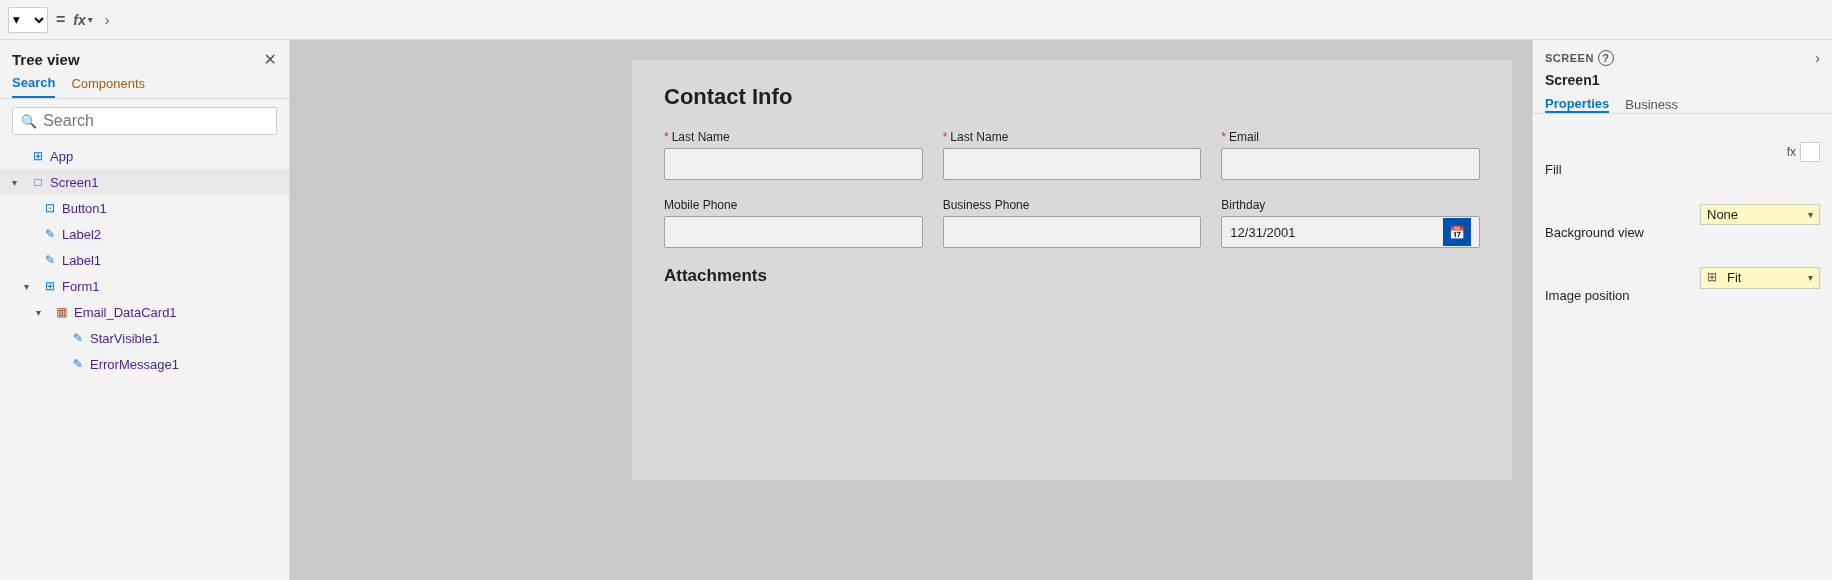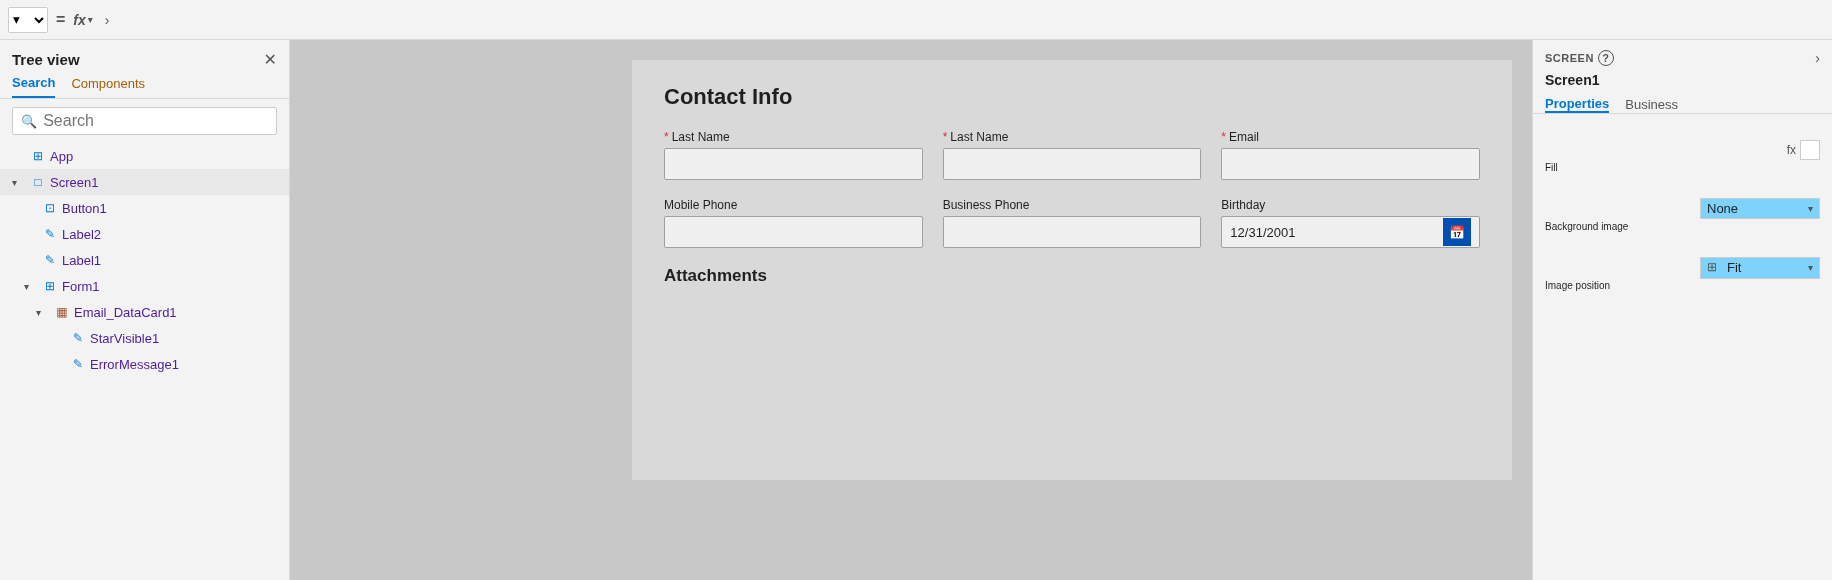--- a/index.html
+++ b/index.html
@@ -339,21 +339,21 @@
       display: flex;
       flex-direction: column;
       gap: 12px;
     }
     .prop-row {
       display: flex;
       align-items: center;
       justify-content: space-between;
     }
     .prop-label {
-      font-size: 10px;
+      font-size: 13px;
       color: #1f1f1f;
       margin-top: 36px;
     }
     .prop-value {
       display: flex;
       align-items: center;
       gap: 4px;
     }
     .fill-swatch {
       width: 20px;
@@ -363,21 +363,21 @@
     }
     .fx-small {
       font-size: 12px;
       color: #555;
       cursor: pointer;
     }
     .prop-dropdown {
       display: flex;
       align-items: center;
       border: 1px solid #ccc;
-      background: #7dd3fc;
+      background: #fef9c3;
       padding: 2px 6px;
       gap: 4px;
       min-width: 120px;
       cursor: pointer;
       font-size: 13px;
     }
     .prop-dropdown-text {
       flex: 1;
     }
     .prop-chevron {
@@ -554,21 +554,21 @@
 
       <div class="prop-row">
         <span class="prop-label">Fill</span>
         <div class="prop-value">
           <span class="fx-small">fx</span>
           <div class="fill-swatch"></div>
         </div>
       </div>
 
       <div class="prop-row">
-        <span class="prop-label">Background image</span>
+        <span class="prop-label">Background view</span>
         <div class="prop-dropdown">
           <span class="prop-dropdown-text">None</span>
           <span class="prop-chevron">▾</span>
         </div>
       </div>
 
       <div class="prop-row">
         <span class="prop-label">Image position</span>
         <div class="prop-dropdown">
           <span class="prop-image-icon">⊞</span>

